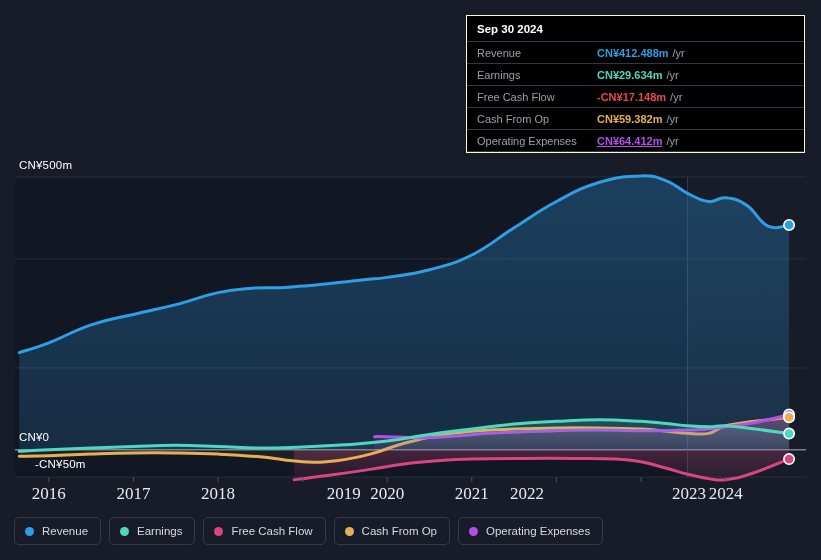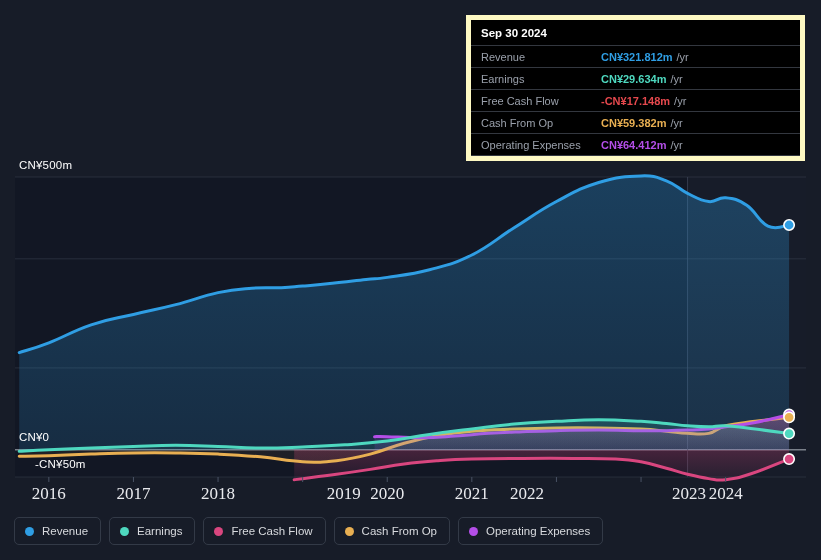--- a/index.html
+++ b/index.html
@@ -58,21 +58,21 @@
     font-family: Liberation Serif, serif;
   }
 
   
   #tooltip {
     position: absolute;
     left: 466px;
     top: 15px;
     width: 339px;
     background: #000000;
-    border: 5px solid #fef9c3;
+    border: 1px solid #fef9c3;
     box-sizing: border-box;
     padding: 0;
     z-index: 40;
   }
   #tooltip .tt-title {
     font-size: 11.5px;
     font-weight: bold;
     color: #ffffff;
     padding: 7px 10px 6px 10px;
   }
@@ -213,41 +213,41 @@
       <div class="x-tick-label" style="left: 641.032px; margin-left: 48px;">2023</div>
       <div class="x-tick-label" style="left: 725.631px;">2024</div>
     </div>
 </div>
 
 <div id="tooltip">
   <div class="tt-title">Sep 30 2024</div>
   <div id="tt-rows">
       <div class="tt-row">
         <span class="tt-key">Revenue</span>
-        <span class="tt-val" style="color: rgb(47, 158, 228);">CN¥321.812m</span>
+        <span class="tt-val" style="color: rgb(47, 158, 228);">CN¥412.488m</span>
         <span class="tt-unit">/yr</span>
       </div>
       <div class="tt-row">
         <span class="tt-key">Earnings</span>
         <span class="tt-val" style="color: rgb(78, 216, 191);">CN¥29.634m</span>
         <span class="tt-unit">/yr</span>
       </div>
       <div class="tt-row">
         <span class="tt-key">Free Cash Flow</span>
         <span class="tt-val" style="color: rgb(229, 72, 77);">-CN¥17.148m</span>
         <span class="tt-unit">/yr</span>
       </div>
       <div class="tt-row">
         <span class="tt-key">Cash From Op</span>
         <span class="tt-val" style="color: rgb(232, 175, 82);">CN¥59.382m</span>
         <span class="tt-unit">/yr</span>
       </div>
       <div class="tt-row">
         <span class="tt-key">Operating Expenses</span>
-        <span class="tt-val" style="color: rgb(180, 78, 232);">CN¥64.412m</span>
+        <span class="tt-val" style="color: rgb(180, 78, 232); text-decoration: underline;">CN¥64.412m</span>
         <span class="tt-unit">/yr</span>
       </div>
     </div>
 </div>
 
 <div id="legend">
     <div class="legend-item">
       <span class="legend-dot" style="background: rgb(47, 158, 228);"></span>
       <span class="legend-text">Revenue</span>
     </div>

